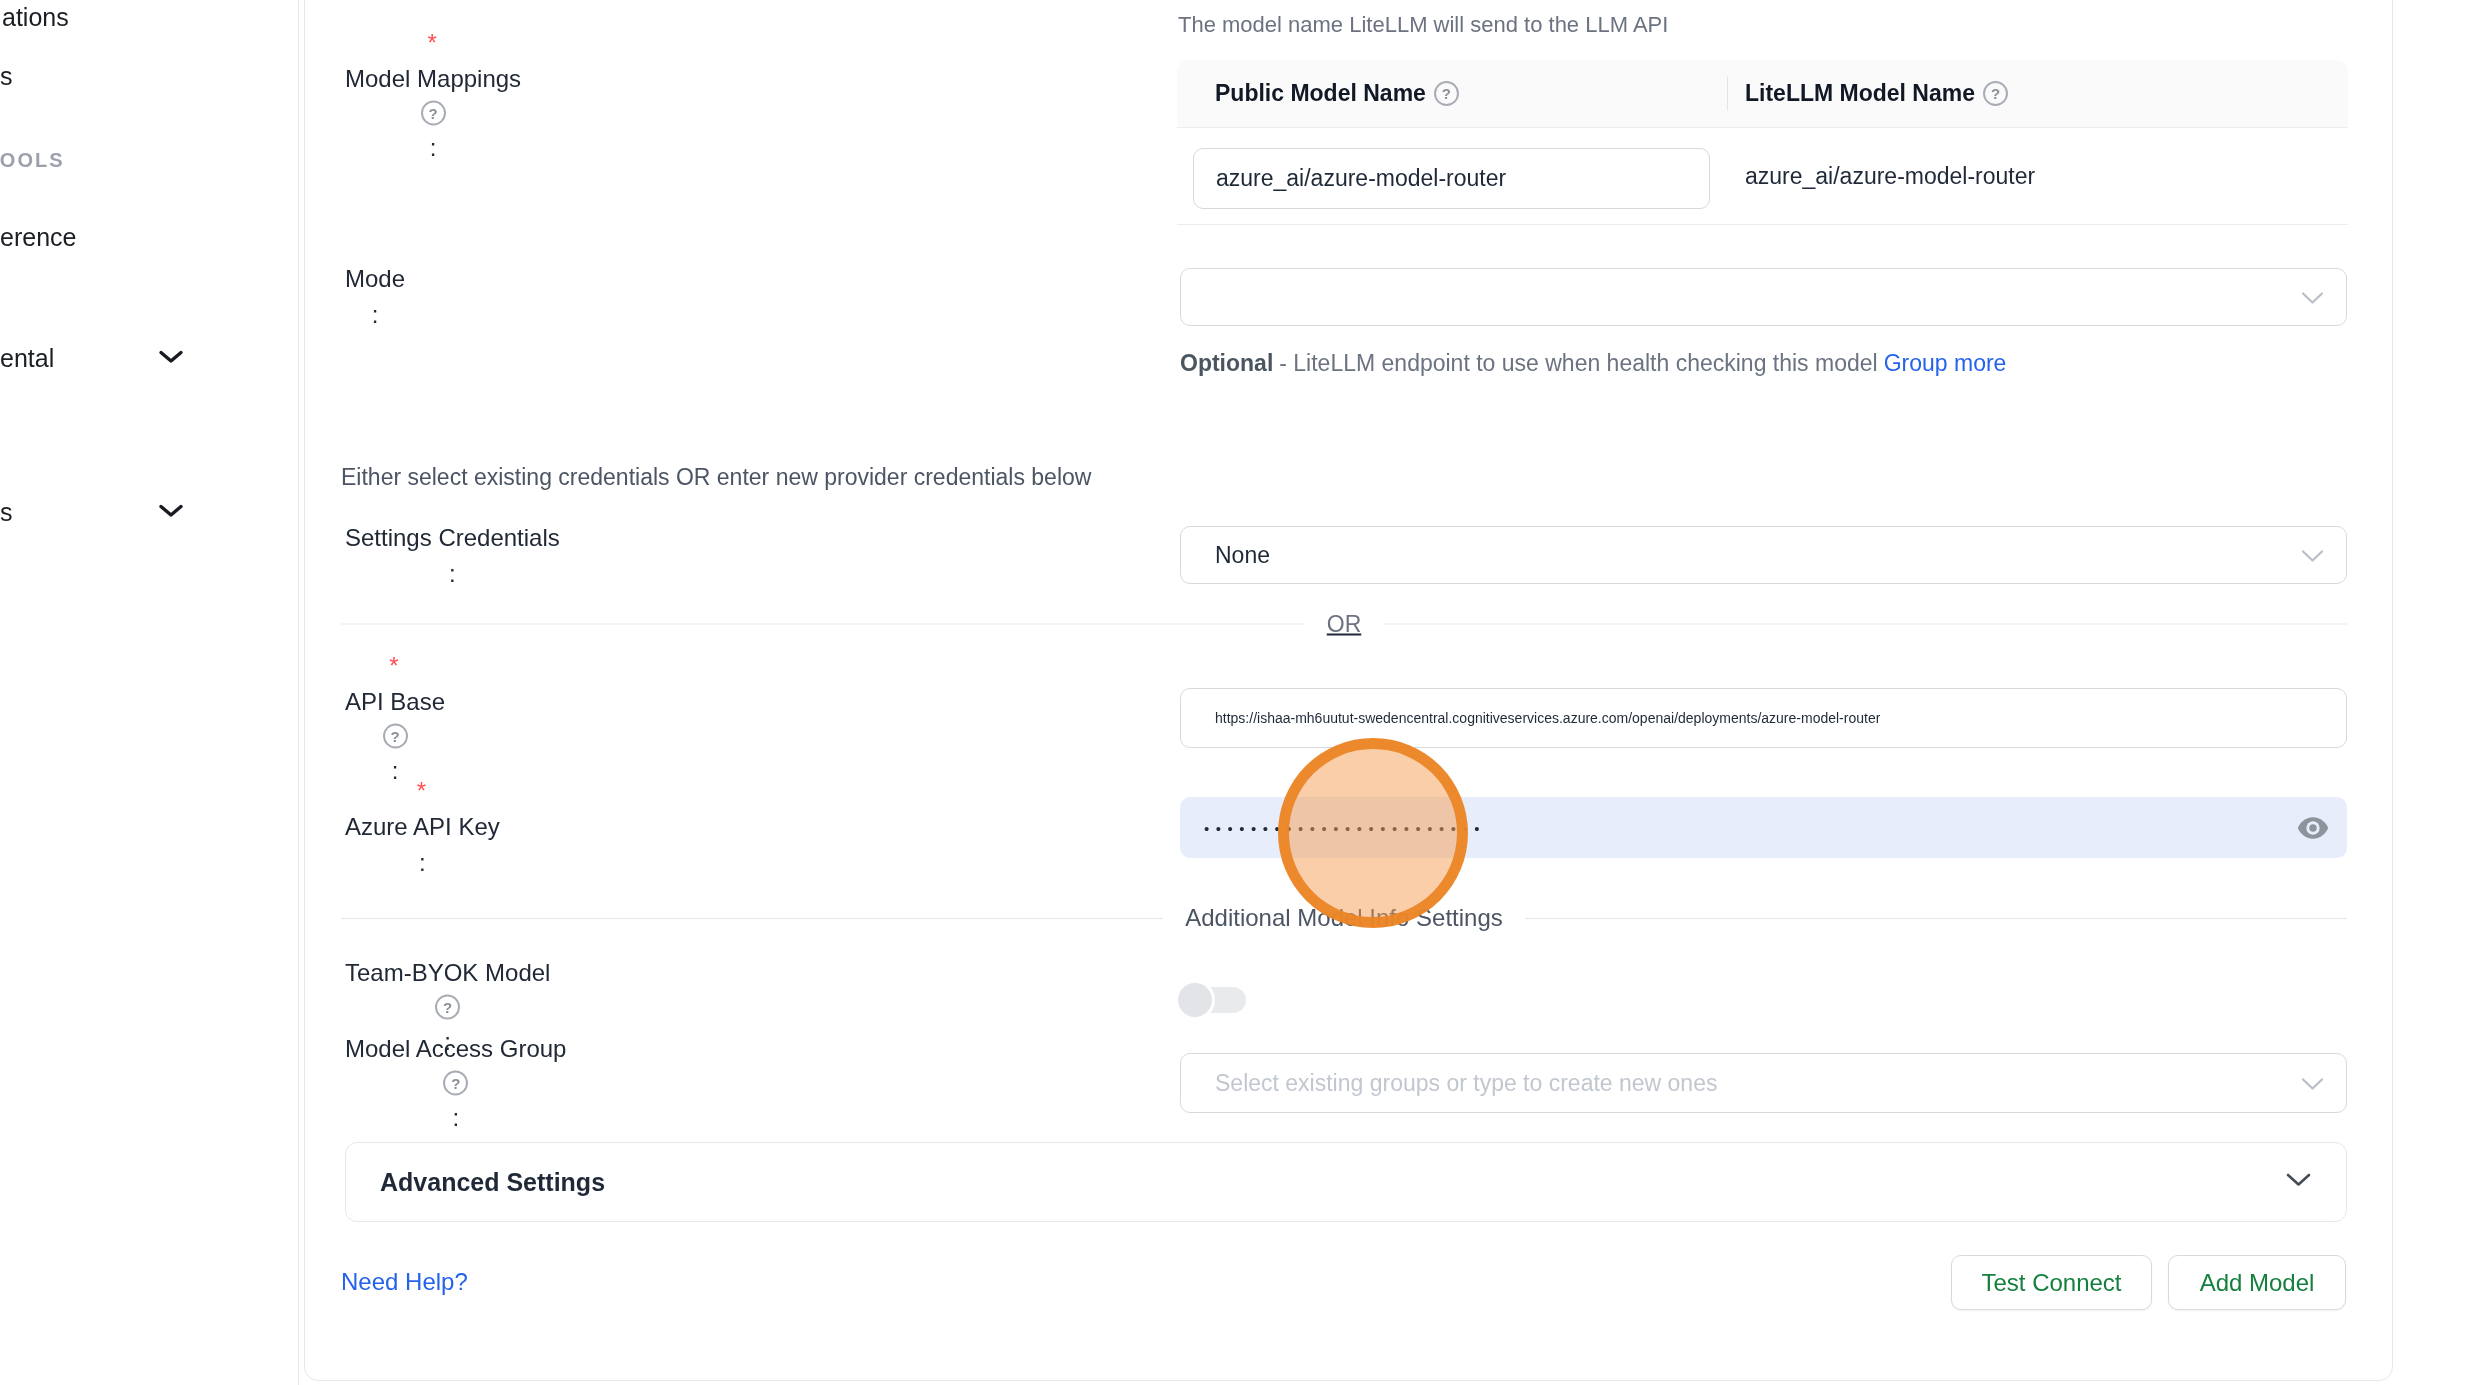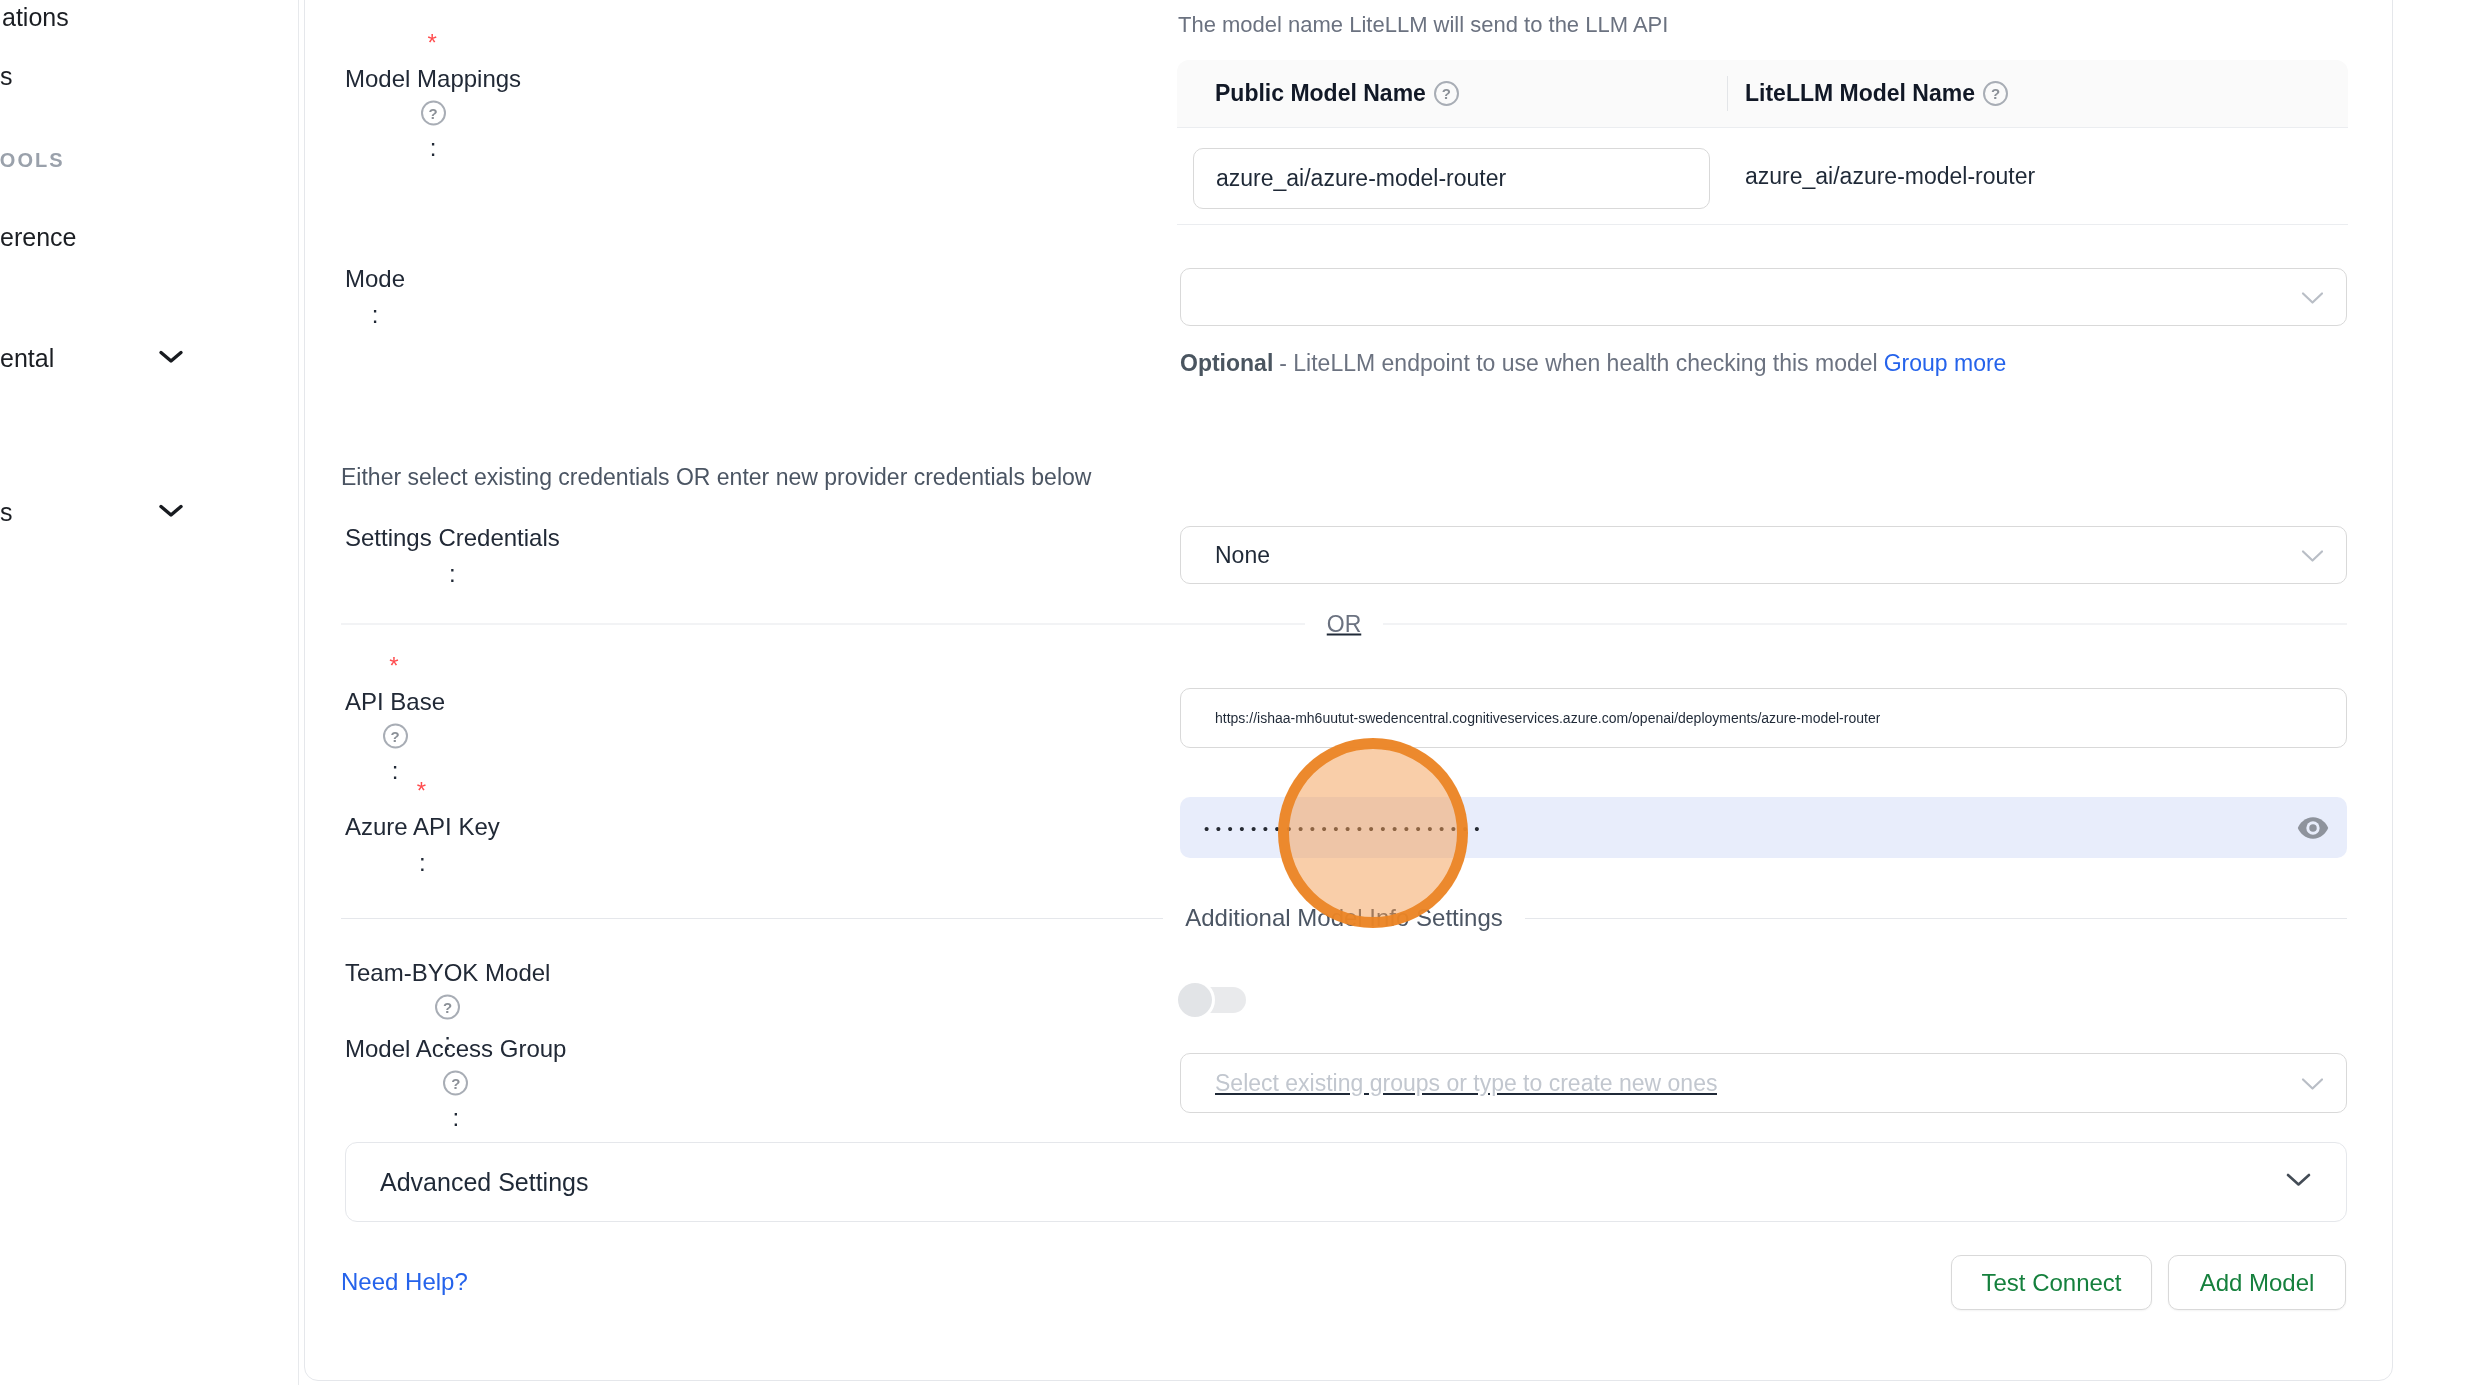--- a/index.html
+++ b/index.html
@@ -52,21 +52,21 @@
   .or-text{font-size:23px;color:#6b7280;}
   .adds-text{font-size:24px;color:#4b5563;}
 
   
   .toggle{position:absolute;left:1178px;top:983px;width:68px;height:34px;z-index:3;cursor:pointer;}
   .toggle .track{position:absolute;left:0;top:4px;width:68px;height:26px;border-radius:13px;background:#e9eaec;}
   .toggle .knob{position:absolute;left:0;top:0;width:34px;height:34px;border-radius:50%;background:#e2e4e7;box-shadow:0 0 0 3px #ffffff;}
 
   
   .adv-panel{position:absolute;left:345px;top:1142px;width:2002px;height:80px;border:1px solid #e5e7eb;border-radius:12px;background:#fff;display:flex;align-items:center;padding:0 34px;box-sizing:border-box;z-index:3;cursor:pointer;}
-  .adv-title{flex:1;font-size:25px;font-weight:400;color:#1f2937;}
+  .adv-title{flex:1;font-size:25px;font-weight:700;color:#1f2937;}
 
   
   .link{font-size:24px;color:#2563eb;white-space:nowrap;z-index:3;cursor:pointer;}
   .btn{position:absolute;top:1255px;height:55px;border:1px solid #d9d9d9;border-radius:10px;background:#fff;display:flex;align-items:center;justify-content:center;font-size:24px;color:#15803d;box-shadow:0 1px 2px rgba(0,0,0,0.05);box-sizing:border-box;z-index:3;cursor:pointer;font-family:"Liberation Sans",sans-serif;}
 
   
   .opt-help{position:absolute;left:1180px;top:344px;width:860px;font-size:23px;line-height:38px;color:#6b7280;z-index:3;}
   .opt-bold{font-weight:700;color:#4a5560;margin-right:6px;}
   .opt-link{color:#2563eb;margin-left:6px;cursor:pointer;}
 
@@ -201,21 +201,21 @@
   <div class="toggle" id="byok-toggle">
     <div class="track"></div>
     <div class="knob"></div>
   </div>
 
   <div class="abs label-row vcenter" style="left:345px;top:1083px;">
     <span>Model Access Group</span>
     <span class="qcircle"></span>
     <span class="colon"></span>
   </div>
-  <div class="control" style="top:1053px;height:60px;text-decoration:underline;">
+  <div class="control" style="top:1053px;height:60px;">
     <span class="val placeholder">Select existing groups or type to create new ones</span>
     <span class="select-chevron">
       <svg width="23" height="13" viewBox="0 0 23 13">
           <polyline points="2,2 11.5,11 21,2" fill="none" stroke="#b9bec6" stroke-width="2.2" stroke-linecap="round" stroke-linejoin="round"></polyline>
         </svg>
     </span>
   </div>
 
   <div class="adv-panel">
     <span class="adv-title">Advanced Settings</span>

